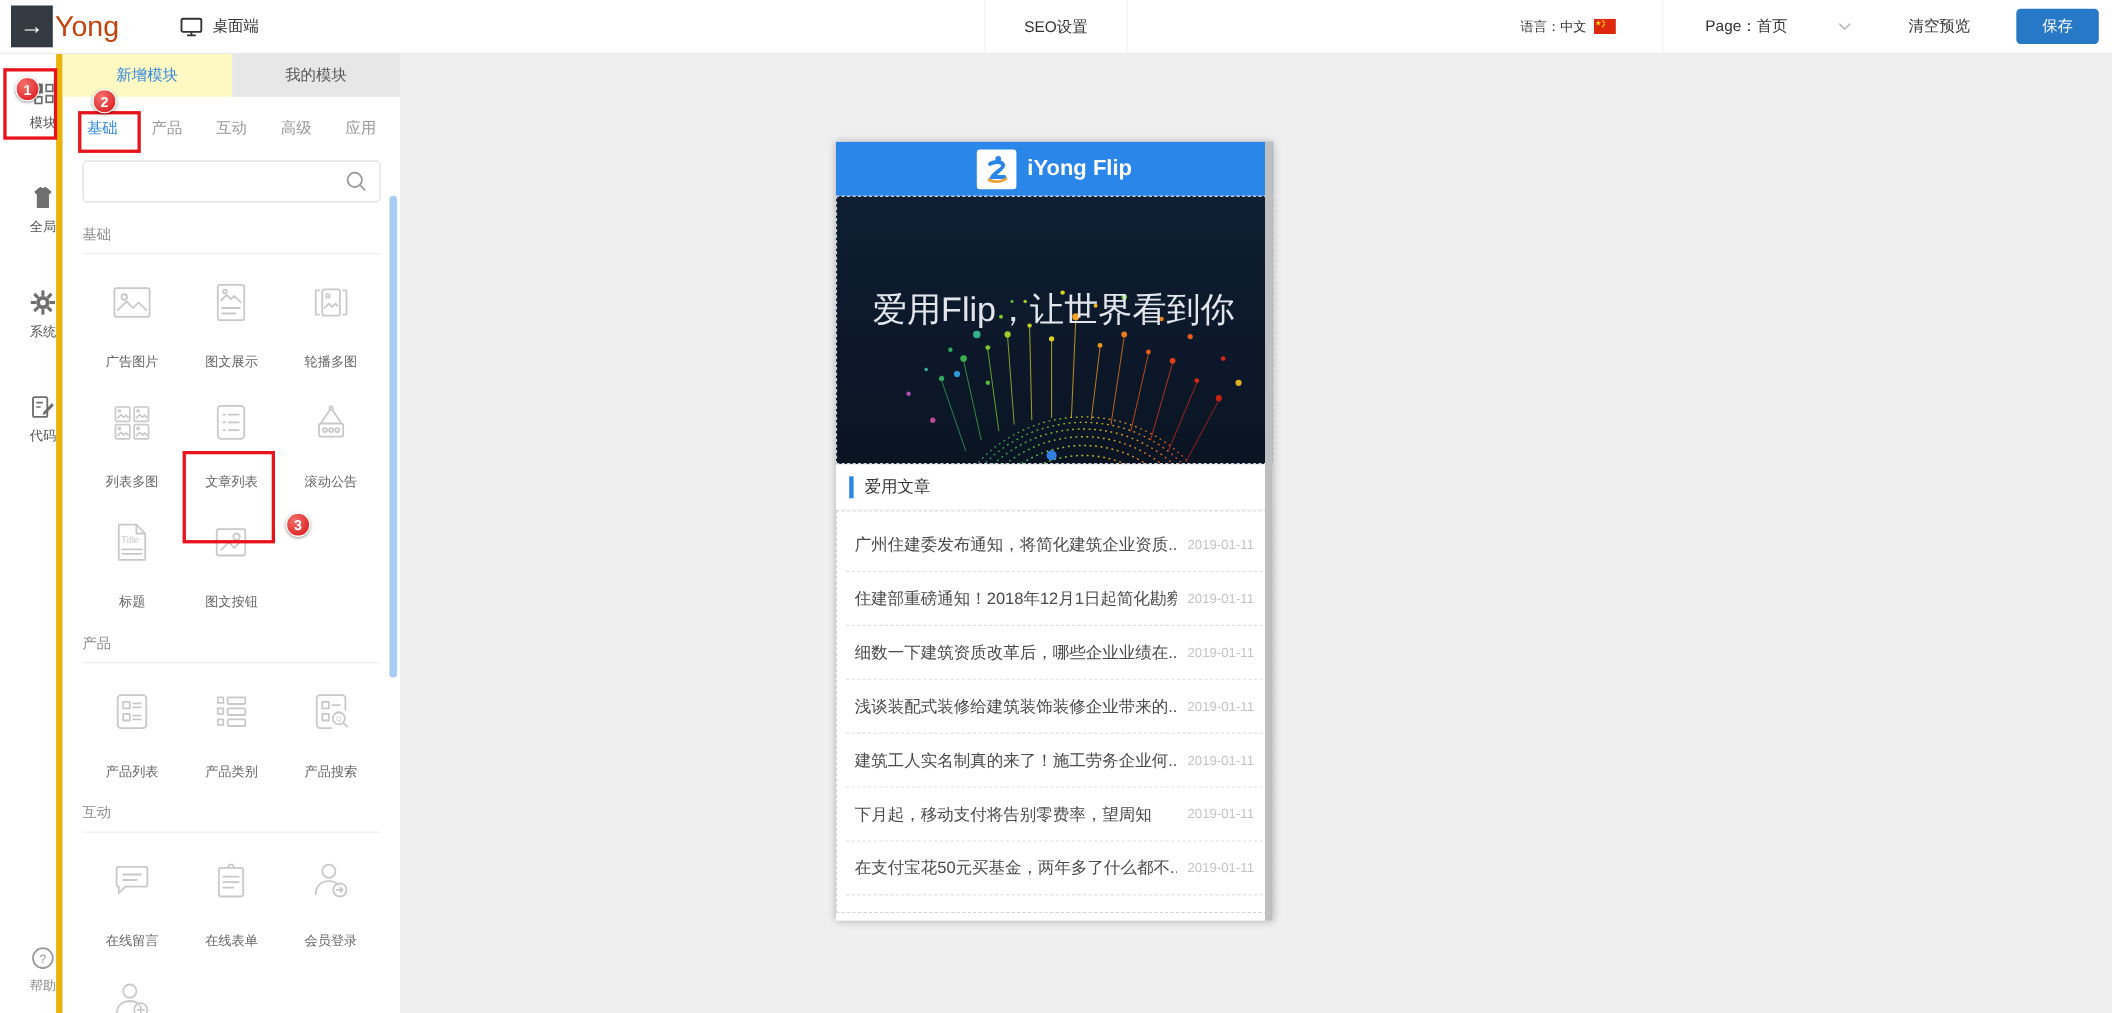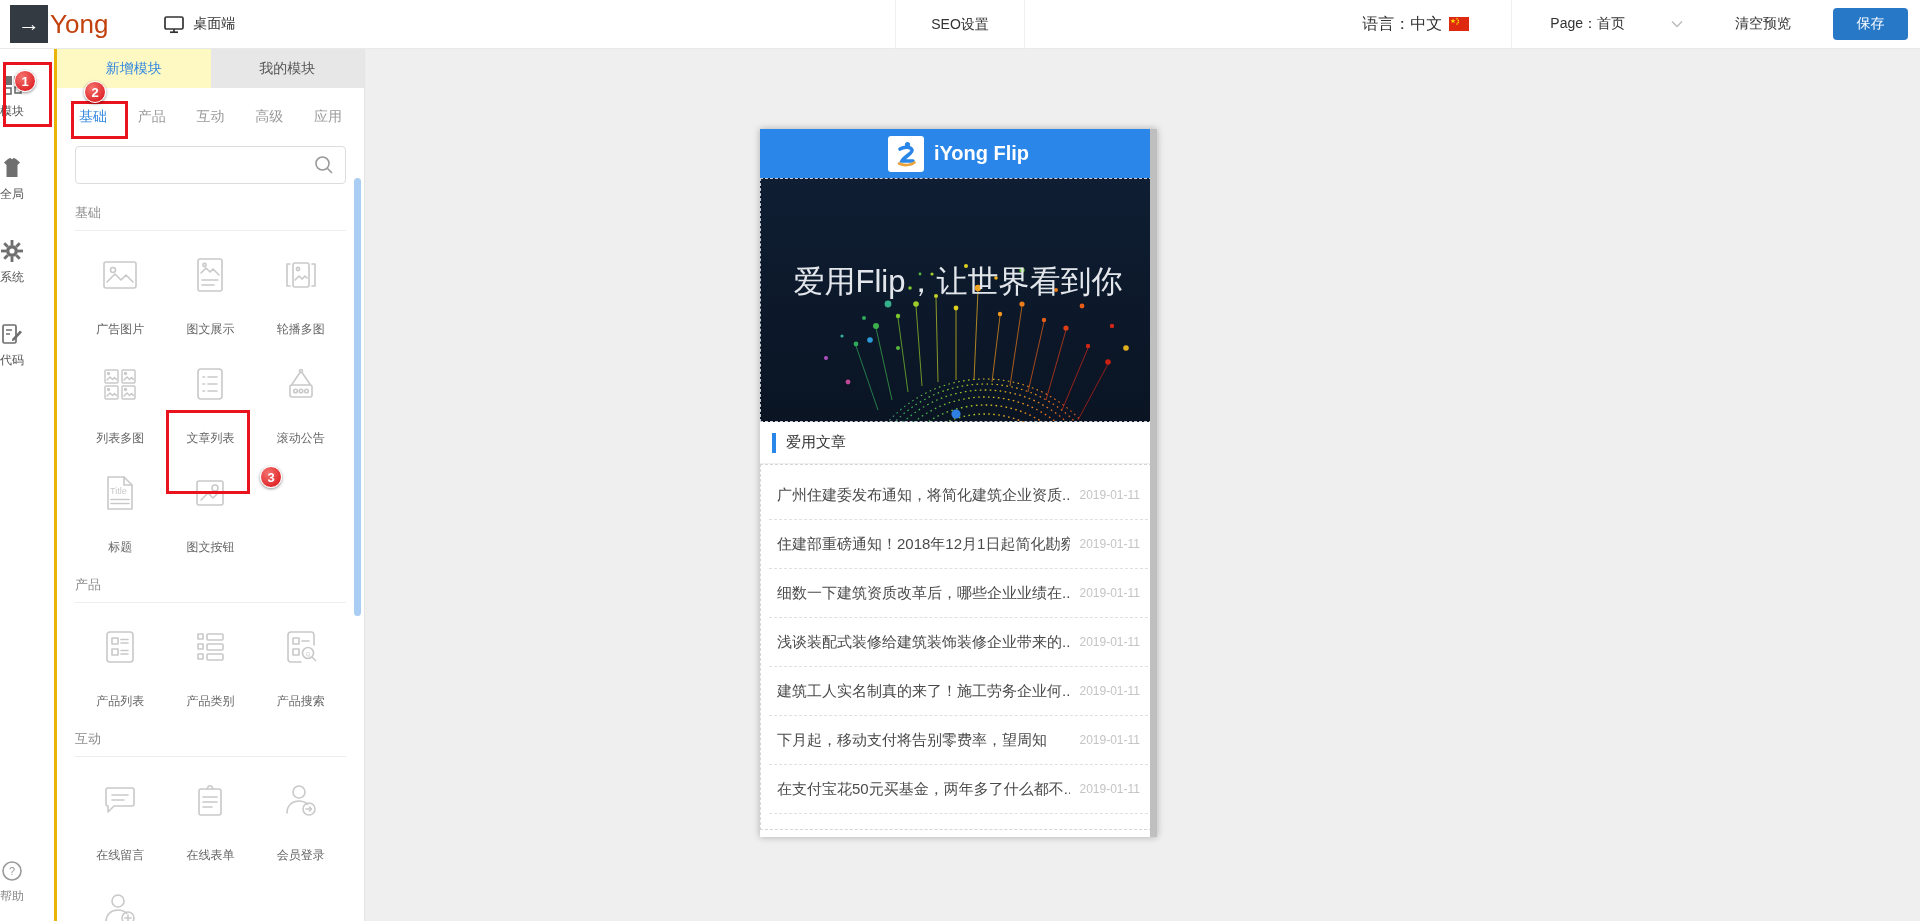--- a/index.html
+++ b/index.html
@@ -13,36 +13,36 @@
   .brand { display:flex; align-items:center; margin-left:10px; cursor:default; }
   .brand-mark { width:38px; height:38px; background:#333a41; color:#fff; display:flex;
                 align-items:center; justify-content:center; font-size:22px; }
   .brand-name { font-size:26px; color:#c2410c; margin-left:2px; letter-spacing:0; }
   .device { display:flex; align-items:center; gap:8px; margin-left:55px; font-size:14px; color:#333; cursor:pointer; }
   .seo { position:absolute; left:50%; top:0; transform:translateX(-50%); height:49px;
          width:130px; display:flex; align-items:center; justify-content:center;
          border-left:1px solid #f0f0f0; border-right:1px solid #f0f0f0;
          font-size:14px; color:#333; cursor:pointer; }
   .top-right { margin-left:auto; display:flex; align-items:center; height:49px; }
-  .lang { display:flex; align-items:center; gap:7px; font-size:16px; color:#333; cursor:pointer; }
+  .lang { display:flex; align-items:center; gap:7px; font-size:12px; color:#333; cursor:pointer; }
   .vdiv { width:1px; height:48px; background:#f0f0f0; margin:0 38px 0 42px; }
   .page-select { display:flex; align-items:center; gap:46px; font-size:14px; color:#333; cursor:pointer; }
   .txt-btn { font-size:14px; color:#333; cursor:pointer; background:none; border:none;
              font-family:inherit; }
   .txt-btn.clear { margin-left:52px; }
   .txt-btn.preview { }
   .save-btn { margin:0 12px 0 42px; width:75px; height:32px; background:#2878c8; color:#fff;
               border:none; border-radius:4px; font-size:14px; font-family:inherit; cursor:pointer; }
 
   
   .body { display:flex; height:872px; position:relative; }
 
   
-  .sidebar { width:57px; background:#fff; border-right:3px solid #eab308;
-             display:flex; flex-direction:column; align-items:flex-start; padding-top:24px; }
+  .sidebar { width:57px; background:#fff; border-right:6px solid #eab308;
+             display:flex; flex-direction:column; align-items:flex-end; padding-top:24px;gap:12px; }
   .side-item { display:flex; flex-direction:column; align-items:center; gap:6px;
                margin-bottom:36px; cursor:pointer; }
   .side-item .lbl { font-size:12px; color:#555; }
   .side-help { margin-top:auto; margin-bottom:16px; display:flex; flex-direction:column;
                align-items:center; gap:5px; cursor:pointer; }
   .side-help .lbl { font-size:12px; color:#8a8a8a; }
 
   
   .panel { width:308px; background:#fff; border-right:1px solid #e4e4e4; position:relative; }
   .ptabs { display:flex; height:39px; }

